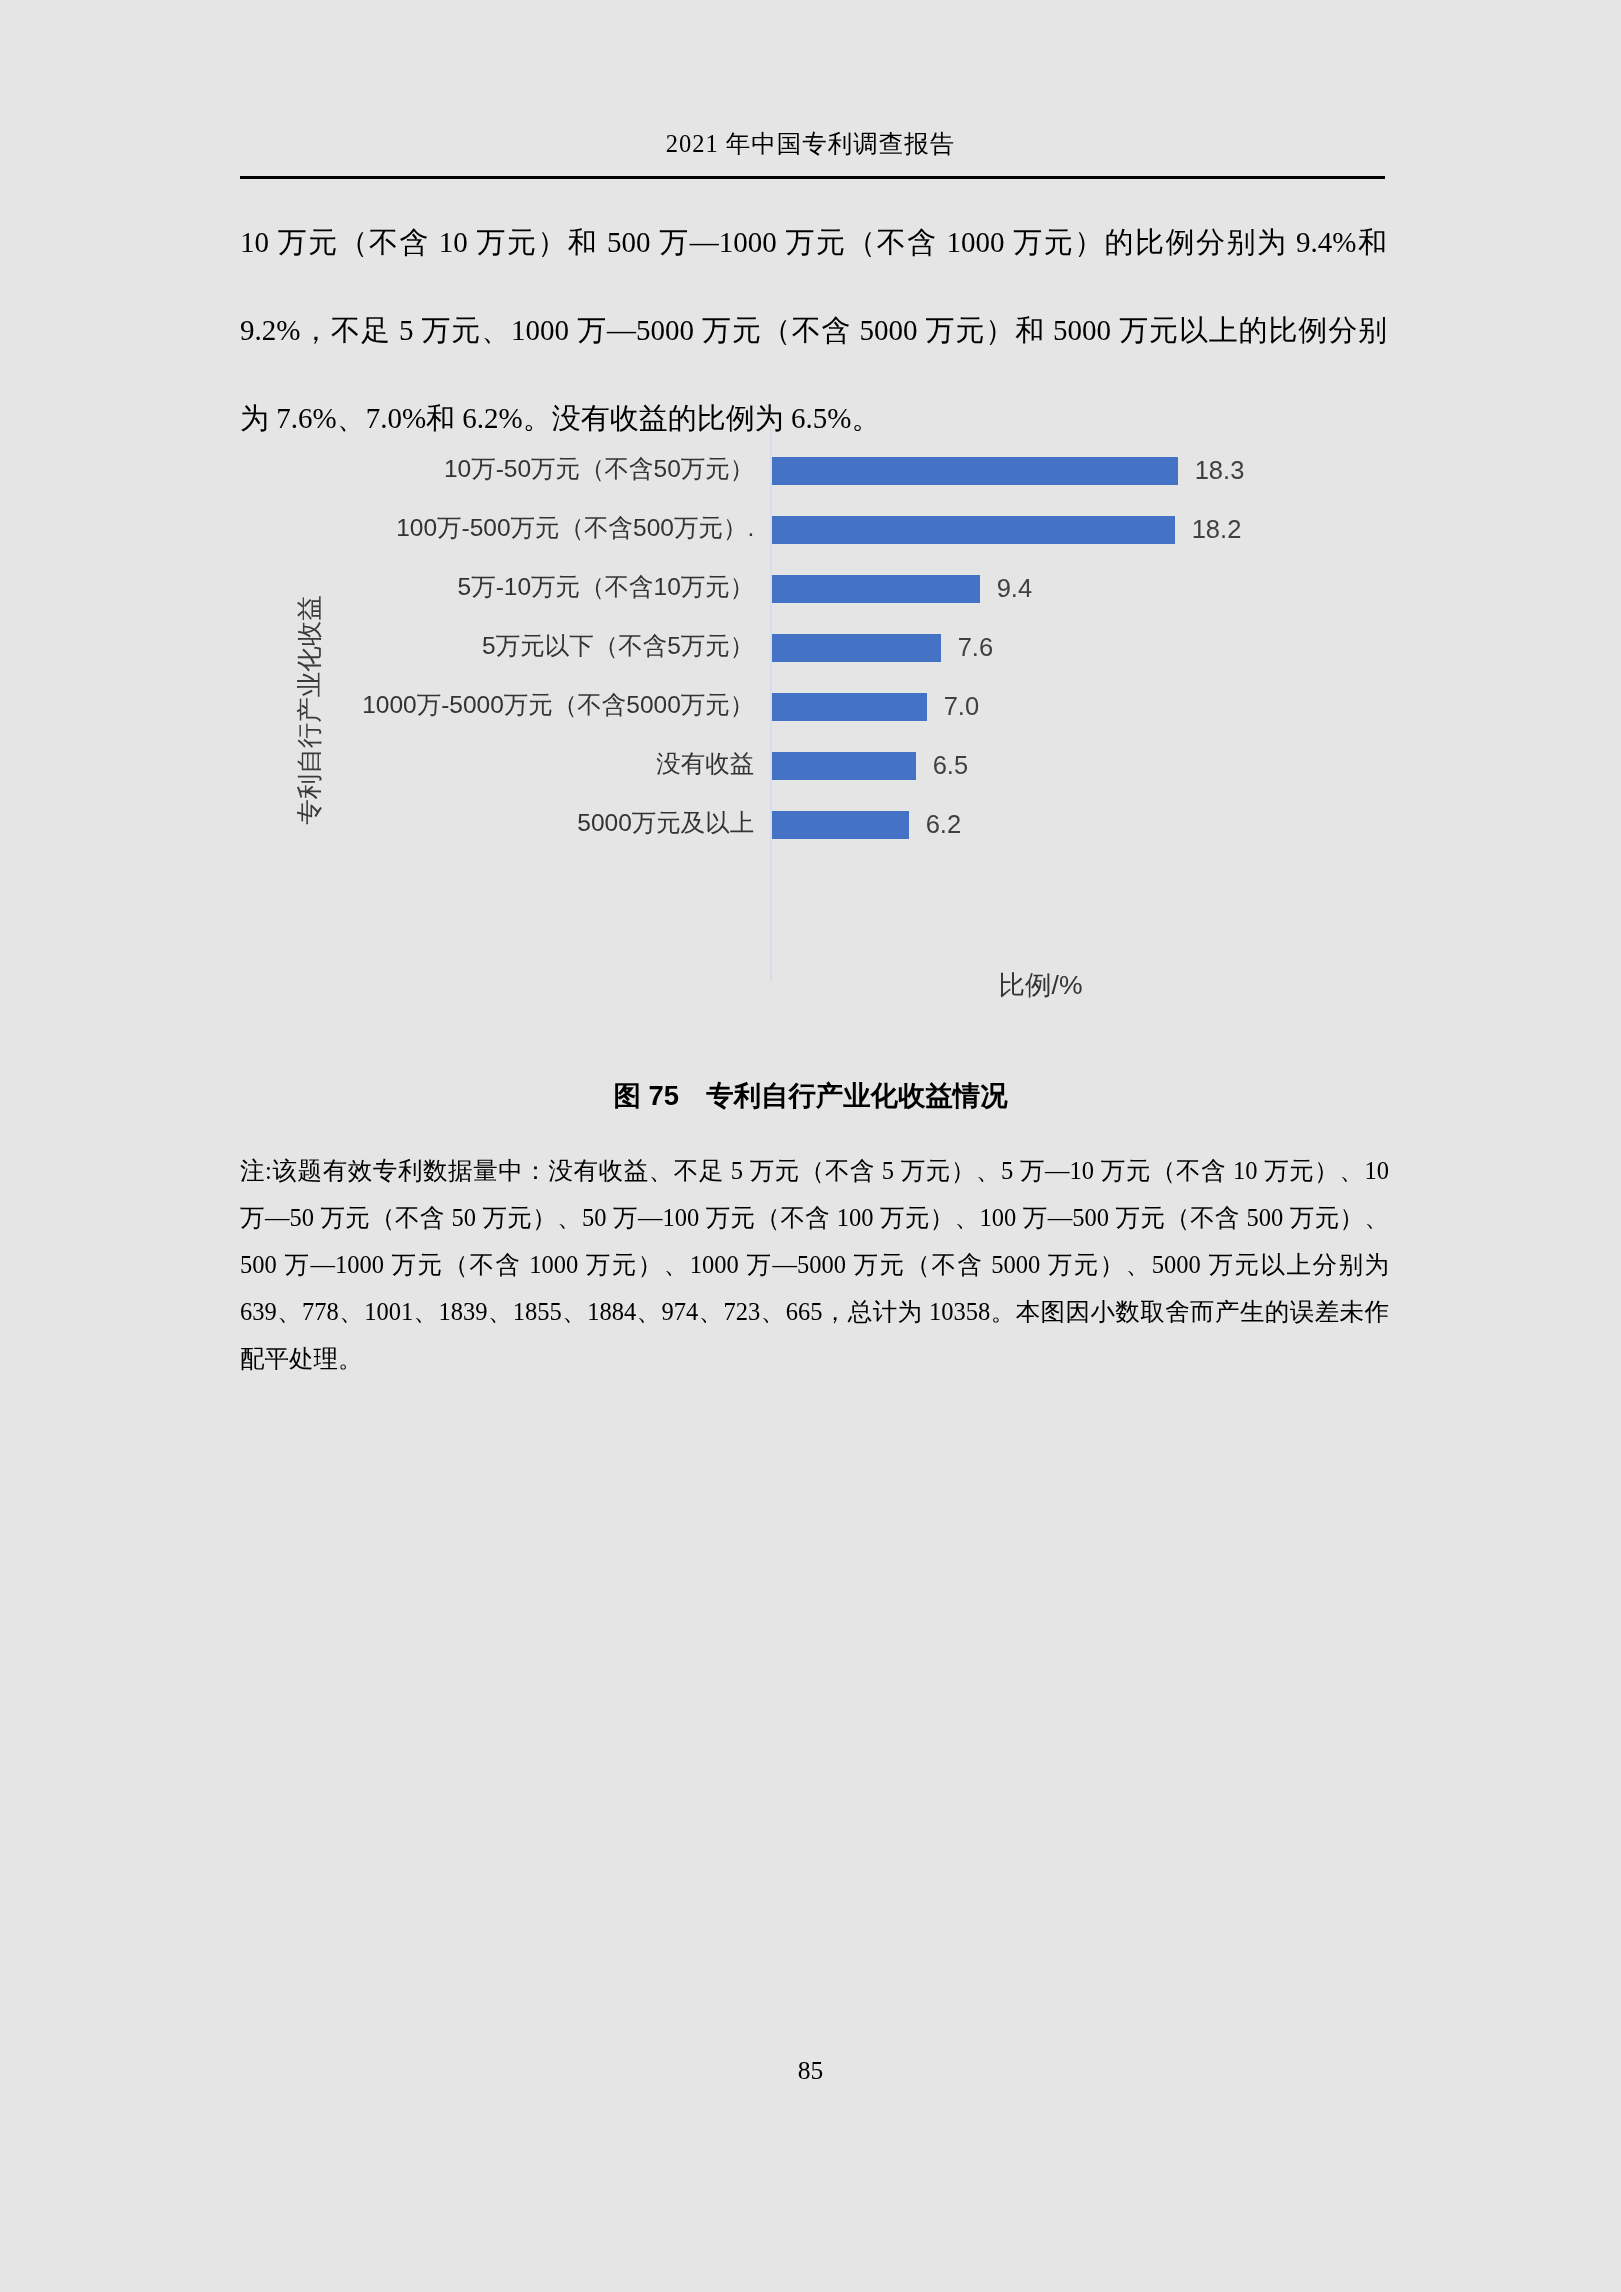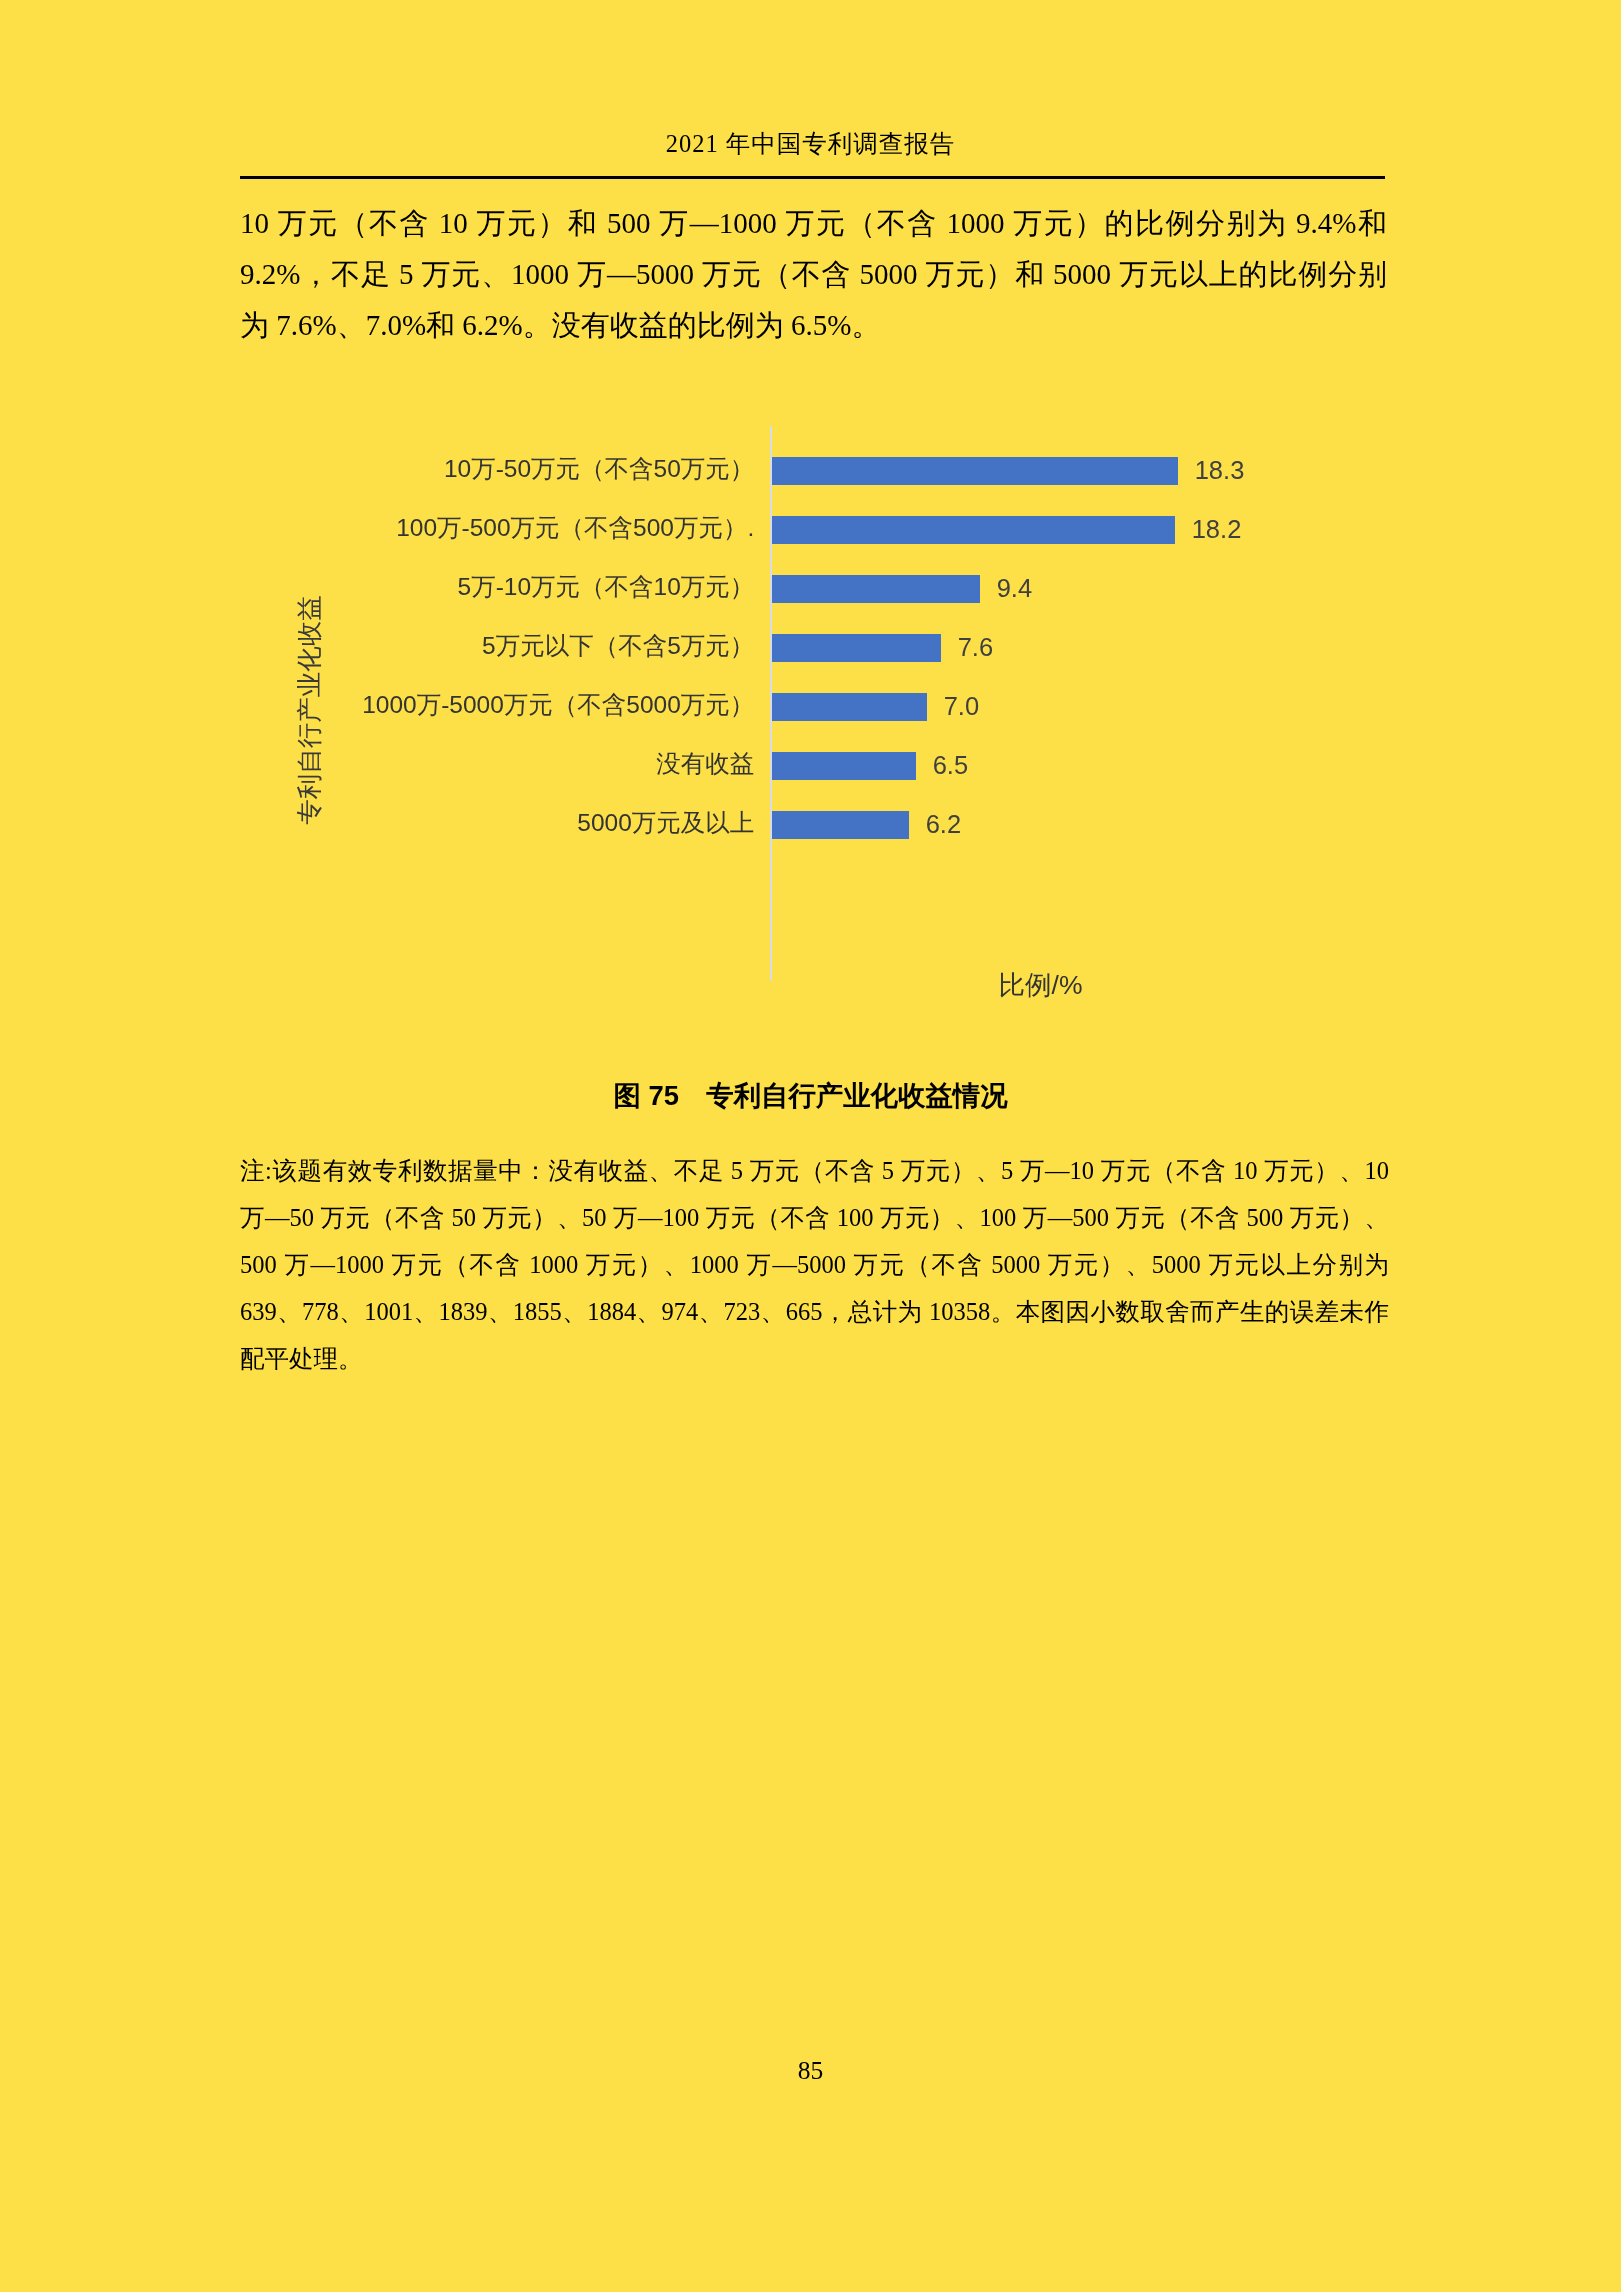--- a/index.html
+++ b/index.html
@@ -1,37 +1,37 @@
 <!DOCTYPE html>
 <html><head>
 <meta charset="utf-8">
 <style>
   html,body{margin:0;padding:0;background:#ffffff;}
   .page{
     position:relative;
     width:1621px;height:2293px;
-    background:#fde047;
+    background:#e5e5e5;
     overflow:hidden;
     color:#000;
     font-family:"Liberation Serif","DejaVu Serif",serif;
   }
   .header-title{
     position:absolute;top:127px;left:0;width:100%;
     text-align:center;
     font-size:24.5px;
     letter-spacing:1px;
     color:#000;
   }
   .header-rule{
     position:absolute;top:176px;left:240px;width:1145px;height:2.9px;
     background:#000;
   }
   .para-top{
     position:absolute;top:198px;left:240px;width:1147px;
-    font-size:29px;line-height:51px;
+    font-size:29px;line-height:88px;
     text-align:justify;
   }
   
   .chart{
     position:absolute;top:426px;left:240px;width:1147px;height:608px;
     font-family:"Liberation Sans","DejaVu Sans",sans-serif;
     color:#3a3a3a;
   }
   .chart-axis{
     position:absolute;left:530px;top:0;width:2px;height:555px;

